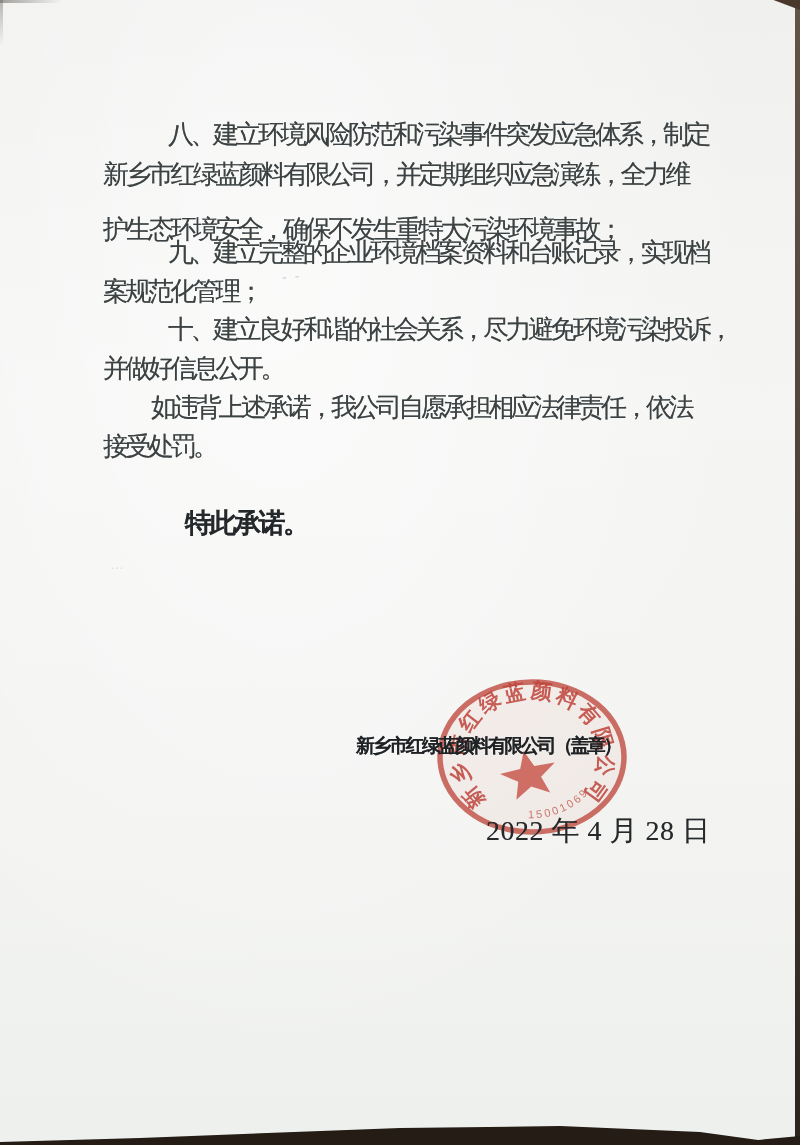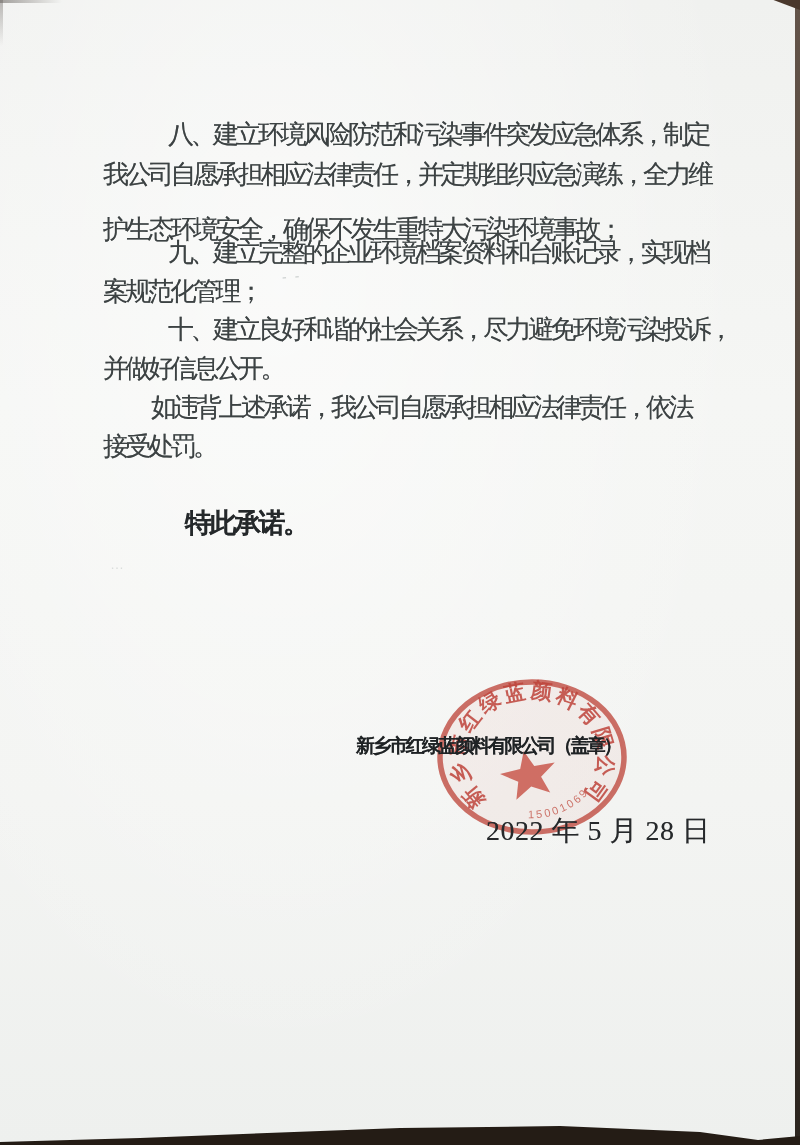--- a/index.html
+++ b/index.html
@@ -84,21 +84,21 @@
   }
   .artifact.dash{left:282px;top:268px;opacity:0.55;transform:rotate(-4deg);}
   .artifact.smudge{left:110px;top:556px;opacity:0.3;}
 </style>
 </head>
 <body>
 
 <div class="page">
 
   <div class="bline" style="left:168px;top:117px">八、建立环境风险防范和污染事件突发应急体系，制定</div>
-  <div class="bline" style="left:103px;top:157px">我公司自愿承担相应法律责任，并定期组织应急演练，全力维</div>
+  <div class="bline" style="left:103px;top:157px">新乡市红绿蓝颜料有限公司，并定期组织应急演练，全力维</div>
   <div class="bline" style="left:103px;top:212px">护生态环境安全，确保不发生重特大污染环境事故；</div>
   <div class="bline" style="left:103px;top:274px">案规范化管理；</div>
   <div class="bline" style="left:168px;top:235px">九、建立完整的企业环境档案资料和台账记录，实现档</div>
   <div class="bline" style="left:103px;top:351px">并做好信息公开。</div>
   <div class="bline" style="left:168px;top:312px">十、建立良好和谐的社会关系，尽力避免环境污染投诉，</div>
   <div class="bline" style="left:151px;top:390px">如违背上述承诺，我公司自愿承担相应法律责任，依法</div>
   <div class="bline" style="left:103px;top:429px">接受处罚。</div>
 
   <div class="closing">特此承诺。</div>
 
@@ -120,21 +120,21 @@
     <text font-size="21" letter-spacing="3.5" fill="rgba(184,52,42,0.85)" font-family="Liberation Sans, sans-serif" font-weight="600">
       <textPath href="#sealTopArc" xlink:href="#sealTopArc" startOffset="3">新乡市红绿蓝颜料有限公司</textPath>
     </text>
 
     <text font-size="11" letter-spacing="2.5" fill="rgba(190,70,58,0.8)" font-family="Liberation Sans, sans-serif">
       <textPath href="#sealBottomArc" xlink:href="#sealBottomArc" startOffset="4">15001069</textPath>
     </text>
   </svg>
 
   <div class="company-line">新乡市红绿蓝颜料有限公司（盖章）</div>
-  <div class="date-line">2022 年 5 月 28 日</div>
+  <div class="date-line">2022 年 4 月 28 日</div>
 
   <div class="edge-top-left-h"></div>
   <div class="edge-top-left-v"></div>
   <div class="edge-top-right"></div>
   <div class="edge-right"></div>
   <div class="edge-bottom"></div>
 
 </div>
 
 </body></html>

